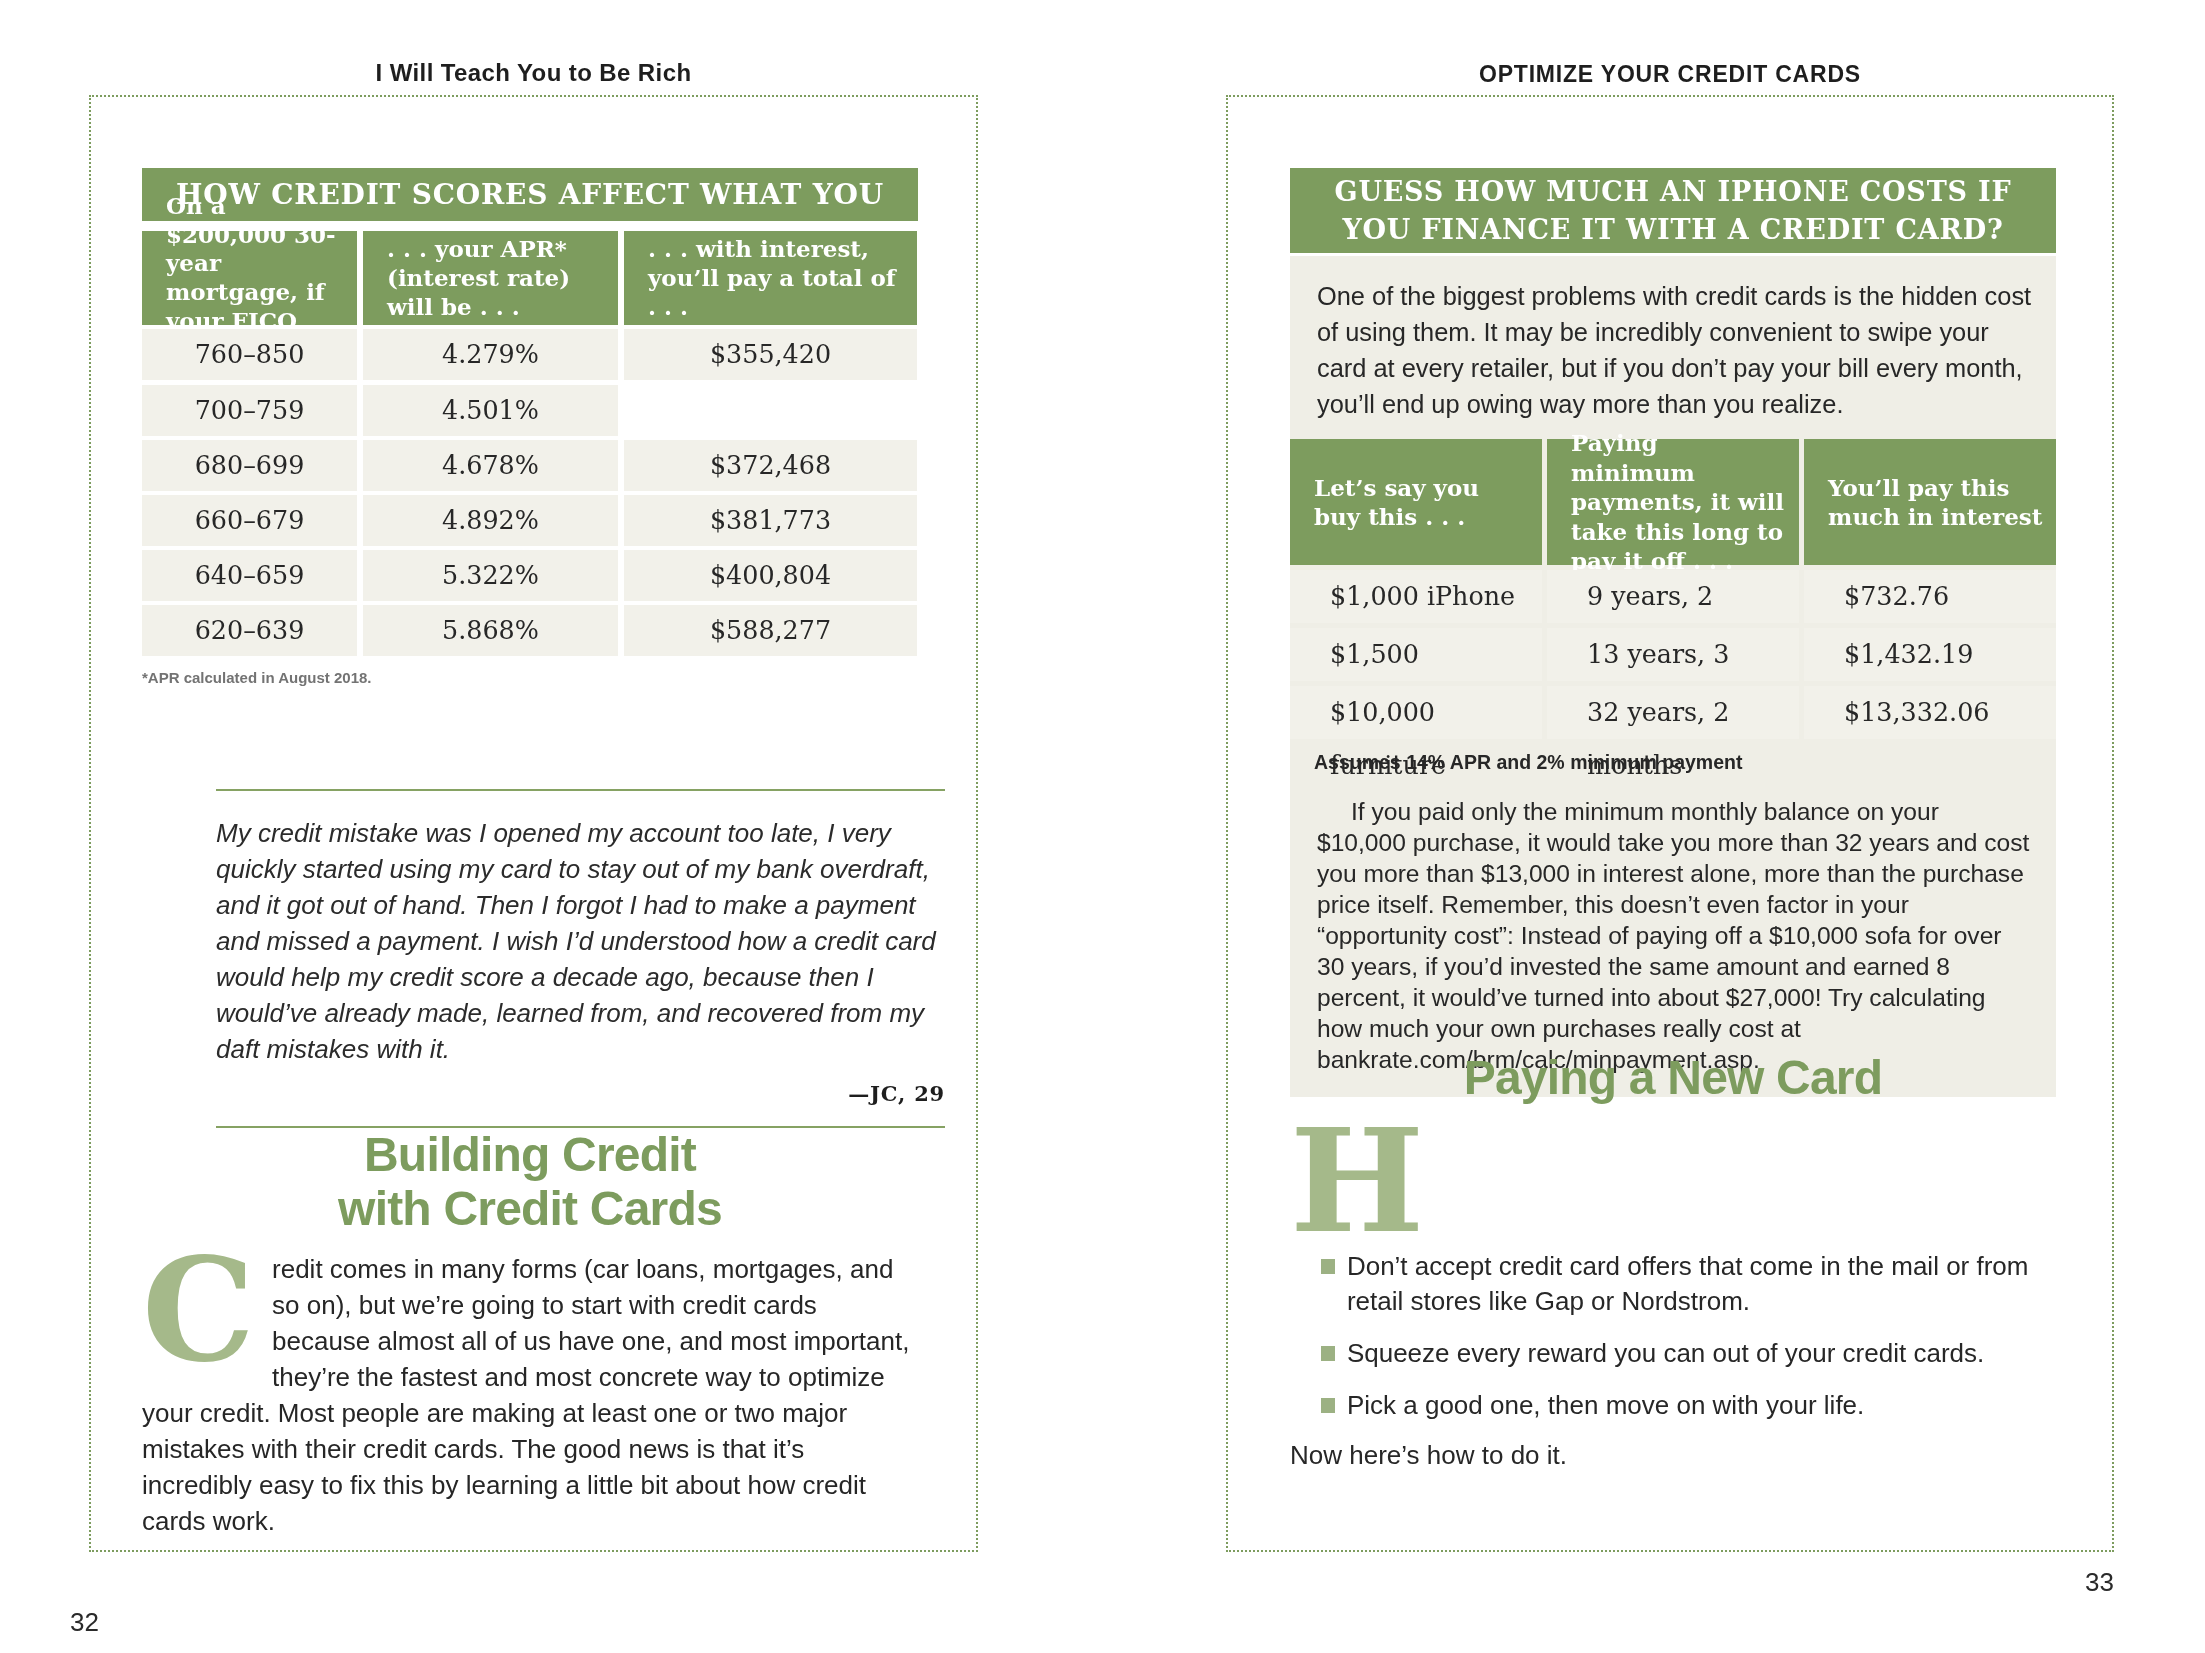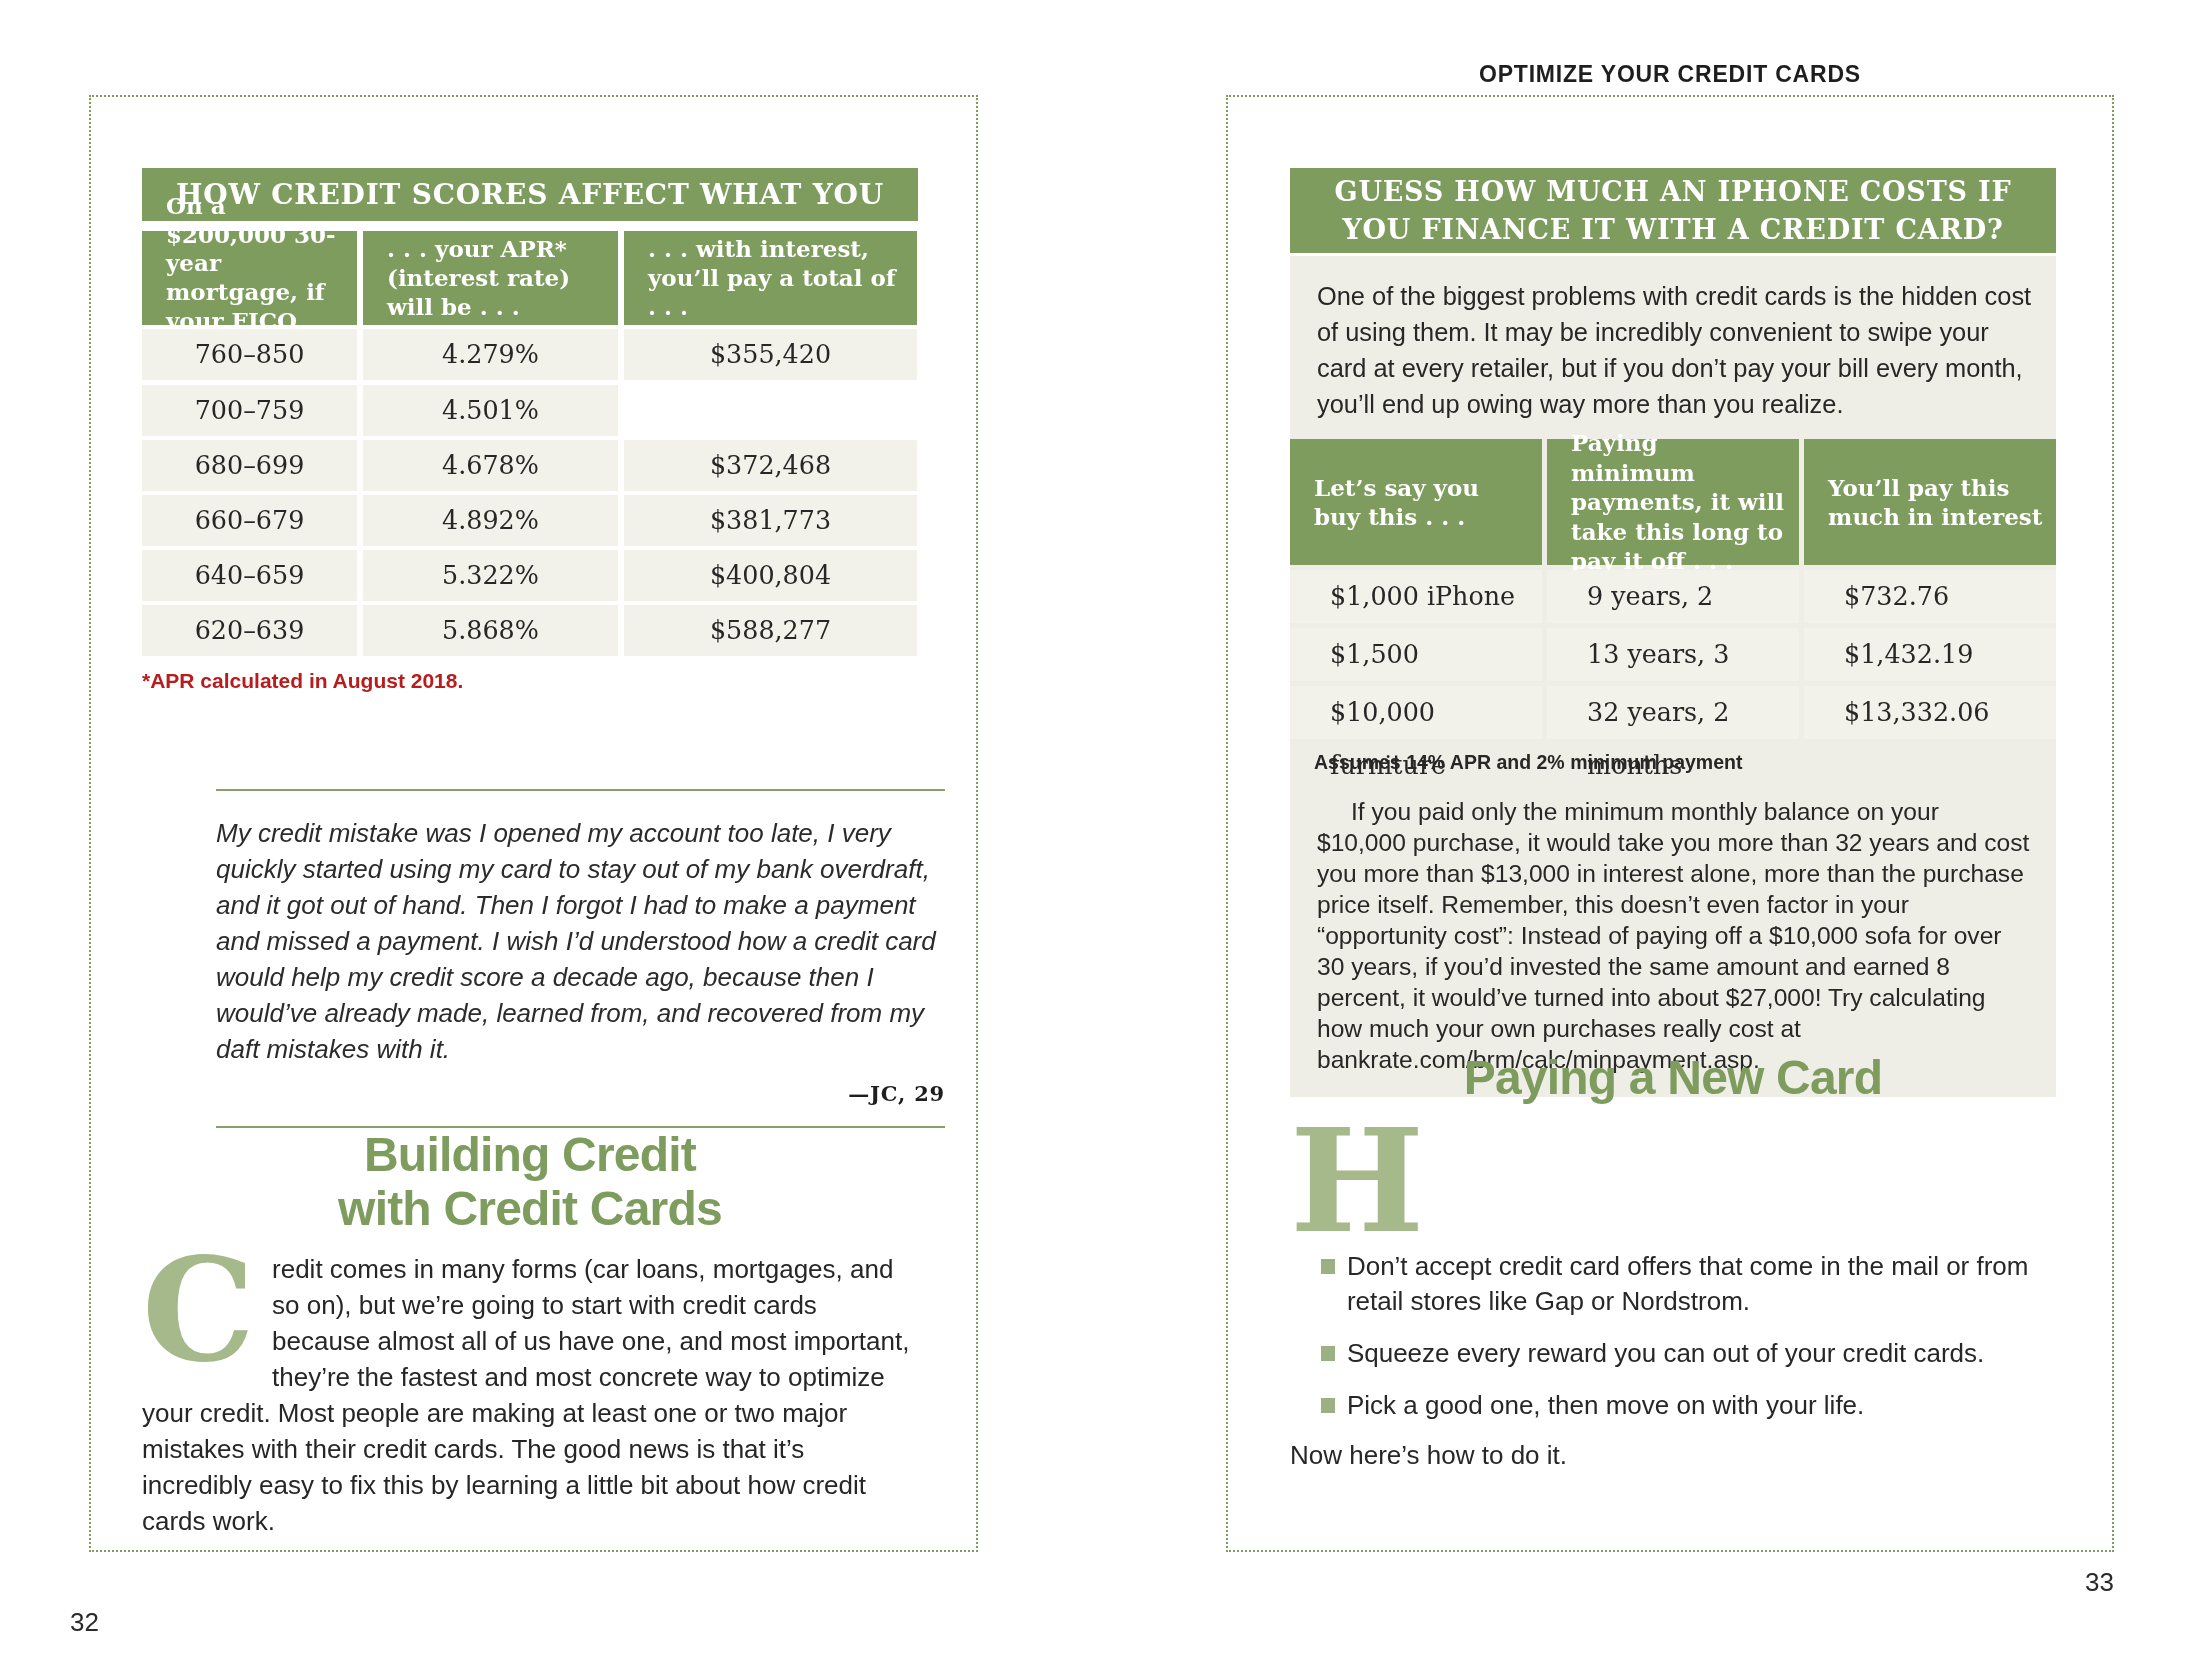--- a/index.html
+++ b/index.html
@@ -24,21 +24,21 @@
   .tbl-title{background:var(--green);color:#fff;height:53px;line-height:53px;text-align:center;
     font-family:"DejaVu Serif",serif;font-weight:bold;font-size:28px;letter-spacing:0.8px;}
   .tbl-head{display:flex;gap:6px;margin-top:10.2px;height:94px;}
   .tbl-head .cell{background:var(--green);color:#fff;font-family:"DejaVu Serif",serif;font-weight:bold;
     font-size:23px;line-height:1.25;display:flex;flex-direction:column;justify-content:center;
     padding:6.8px 12px 6.8px 24px;}
   .c1{width:215px;} .c2{width:255px;} .c3{width:293px;}
   .tbl-row{display:flex;gap:6px;margin-top:4.2px;height:51px;}
   .tbl-row .cell{background:var(--row);font-family:"DejaVu Serif",serif;font-size:25.4px;line-height:51px;text-align:center;}
 
-  .footnote-left{position:absolute;left:142px;top:669px;font-size:21px;font-weight:600;color:#b91c1c;}
+  .footnote-left{position:absolute;left:142px;top:669px;font-size:15px;font-weight:600;color:#737373;}
 
   
   .testimonial{position:absolute;left:216px;top:789px;width:729px;border-top:2.5px solid var(--green-rule);
     border-bottom:2.5px solid var(--green-rule);padding:24px 0 20.4px 0;}
   .quote{font-style:italic;font-size:26px;line-height:36px;color:#2b2b2b;}
   .attribution{text-align:right;font-family:"DejaVu Serif",serif;font-weight:bold;font-size:21px;
     letter-spacing:0.8px;margin-top:13.6px;color:#1e1e1e;}
 
   
   .section-heading{position:absolute;text-align:center;color:var(--green);font-weight:bold;
@@ -73,20 +73,21 @@
   .bullet .btext{font-size:26px;line-height:35px;}
   .closing{margin-top:6.8px;font-size:26px;}
 
   .folio{position:absolute;top:1567px;font-size:26px;color:#2a2a2a;}
 </style>
 </head>
 <body>
 
 <div id="canvas">
 
+  <div class="running-header" style="left:89px;top:59px;width:889px;">I Will Teach You to Be Rich</div>
 
   <div class="page-box" style="left:89px;top:95px;width:889px;height:1457px;"></div>
 
   <div class="score-table">
     <div class="tbl-title">HOW CREDIT SCORES AFFECT WHAT YOU PAY</div>
     <div class="tbl-head">
       <div class="cell c1">On a $200,000 30-year mortgage, if your FICO score is . . .</div>
       <div class="cell c2">. . . your APR* (interest rate) will be . . .</div>
       <div class="cell c3">. . . with interest, you’ll pay a total of . . .</div>
     </div>

